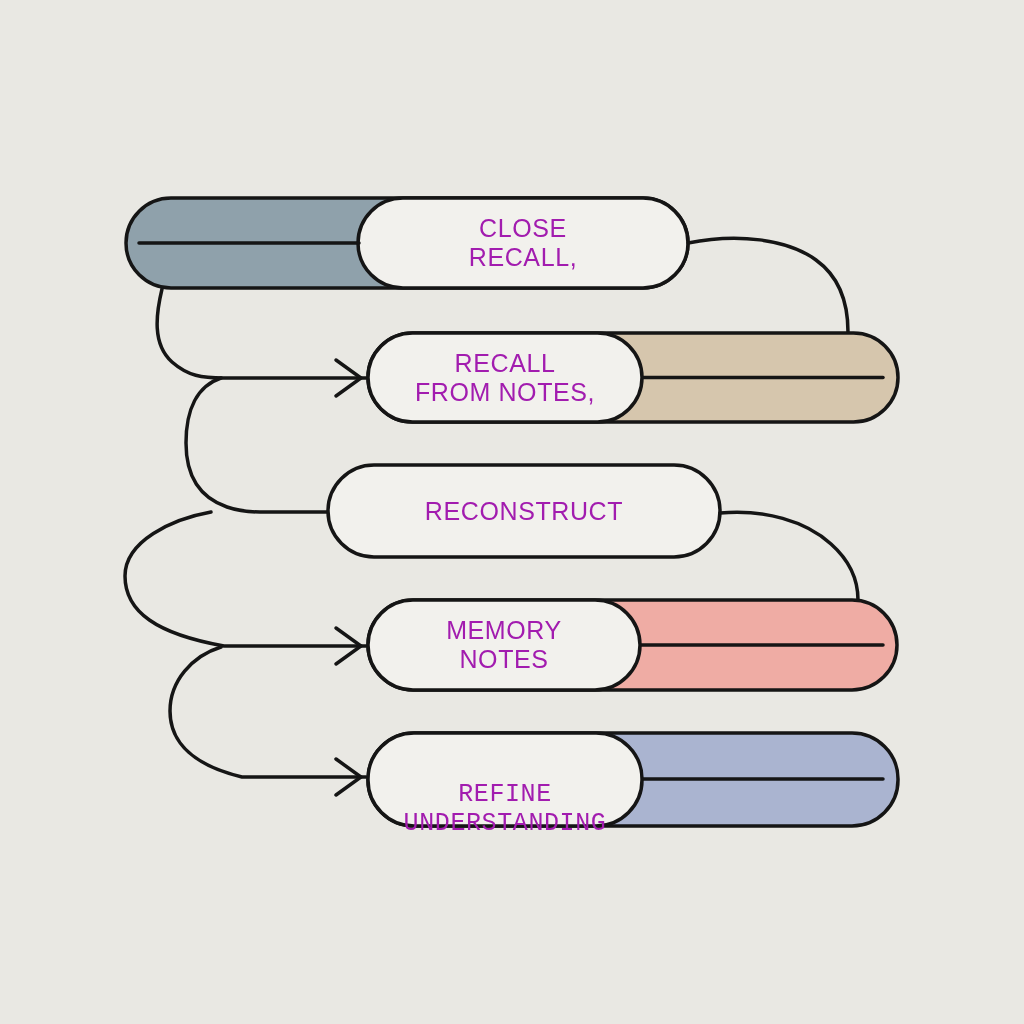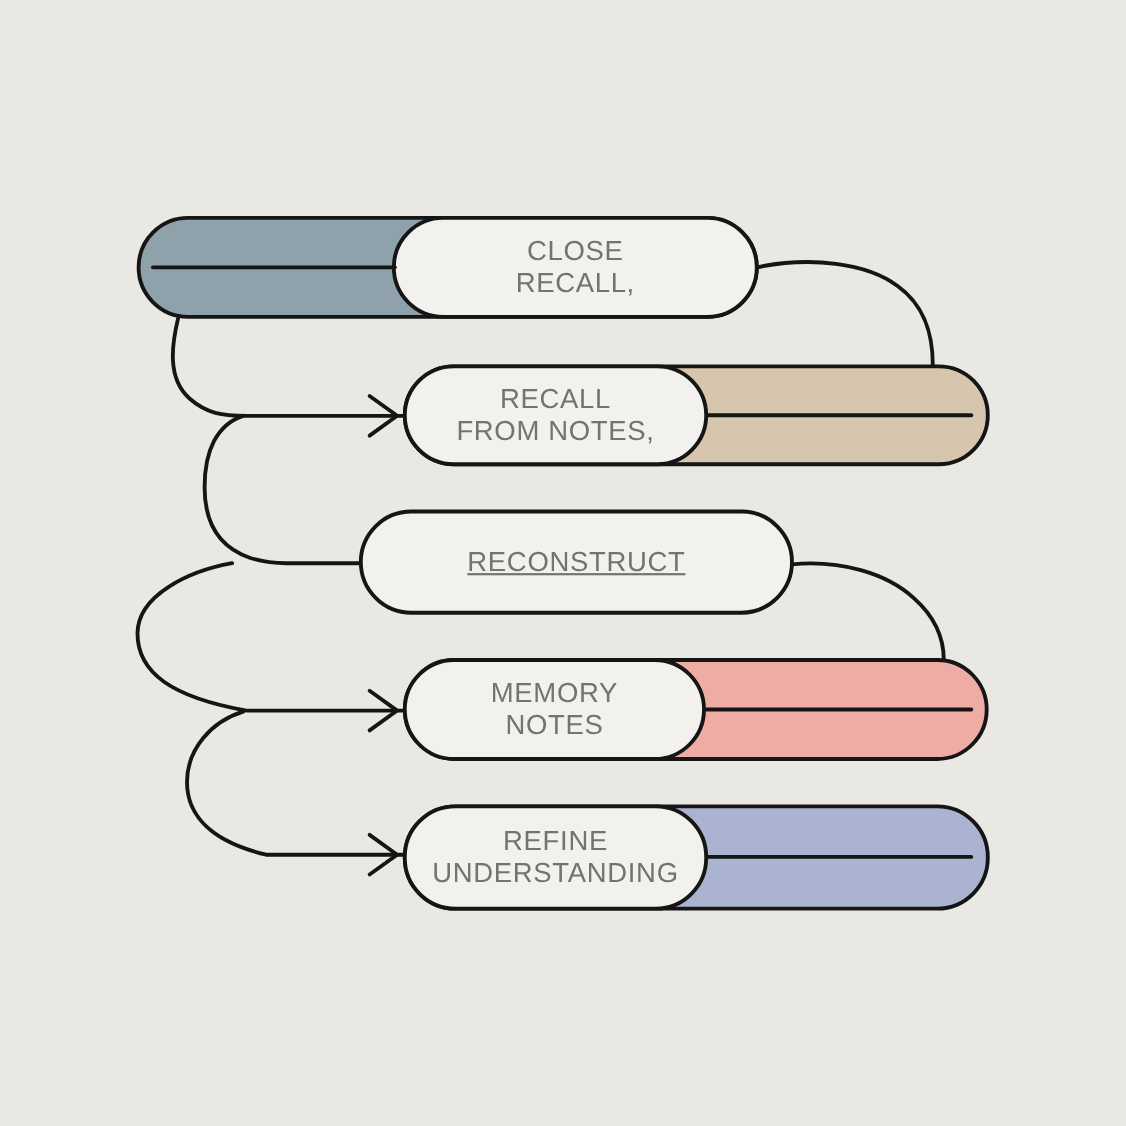--- a/index.html
+++ b/index.html
@@ -14,30 +14,30 @@
   .node-label {
     position: absolute;
     display: flex;
     flex-direction: column;
     align-items: center;
     justify-content: center;
     text-align: center;
     font-size: 25px;
     line-height: 29px;
     letter-spacing: 0.6px;
-    color: #737373;
+    color: #a21caf;
     pointer-events: none;
   }
   .node-label span { display: block; white-space: nowrap; }
   
   .label-1 { left: 358px; top: 198px; width: 330px; height: 90px; }
   .label-2 { left: 368px; top: 333px; width: 274px; height: 89px; text-align: center; }
-  .label-3 { left: 328px; top: 465px; width: 392px; height: 92px; text-decoration: underline; }
+  .label-3 { left: 328px; top: 465px; width: 392px; height: 92px; }
   .label-4 { left: 368px; top: 600px; width: 272px; height: 90px; }
-  .label-5 { left: 368px; top: 733px; width: 274px; height: 93px; }
+  .label-5 { left: 368px; top: 762px; width: 274px; height: 93px; font-family: Liberation Mono, monospace; }
 </style>
 </head>
 <body>
 
 <div class="canvas">
 
   <svg class="diagram-svg" width="1024" height="1024" viewBox="0 0 1024 1024">
 
     <rect x="0" y="0" width="1024" height="1024" fill="#e9e8e3"></rect>
 

